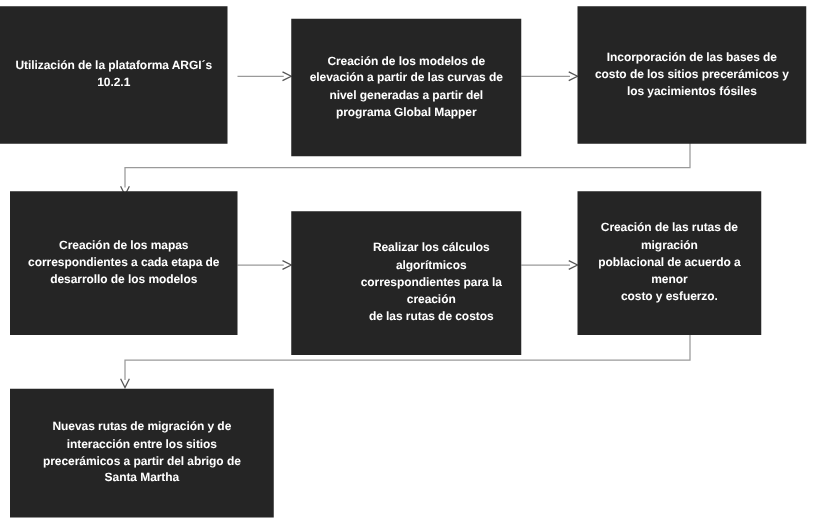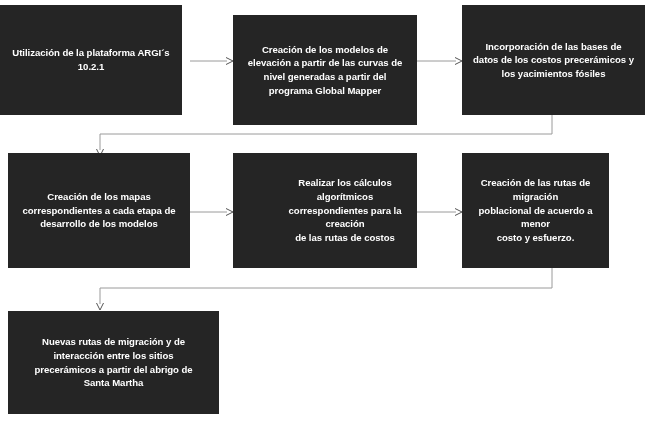--- a/index.html
+++ b/index.html
@@ -34,21 +34,21 @@
   .node-text {
     display: block;
     width: 100%;
   }
   
   #node-1 { left: 0;   top: 5px;   width: 182px; height: 110px; }
   #node-2 { left: 233px; top: 15px;   width: 184px; height: 110px; }
   #node-3 { left: 462px; top: 5px;   width: 183px; height: 110px; }
   
   #node-4 { left: 8px;   top: 153px; width: 182px; height: 115px; }
-  #node-5 { left: 233px; top: 153px; width: 184px; height: 115px; padding-left: 48px; }
+  #node-5 { left: 233px; top: 169px; width: 184px; height: 115px; padding-left: 48px; }
   #node-6 { left: 462px; top: 153px; width: 147px; height: 115px; }
   
   #node-7 { left: 8px;   top: 311px; width: 211px; height: 103px; }
 
   .conn {
     position: absolute;
     pointer-events: none;
   }
   .conn svg { display: block; overflow: visible; }
 </style>
@@ -106,21 +106,21 @@
 
   <div class="node" id="node-2">
     <span class="node-text">Creación de los modelos de
 elevación a partir de las curvas de
 nivel generadas a partir del
 programa Global Mapper</span>
   </div>
 
   <div class="node" id="node-3">
     <span class="node-text">Incorporación de las bases de
-datos de los costos precerámicos y
+costo de los sitios precerámicos y
 los yacimientos fósiles</span>
   </div>
 
   <div class="node" id="node-4">
     <span class="node-text">Creación de los mapas
 correspondientes a cada etapa de
 desarrollo de los modelos</span>
   </div>
 
   <div class="node" id="node-5">

